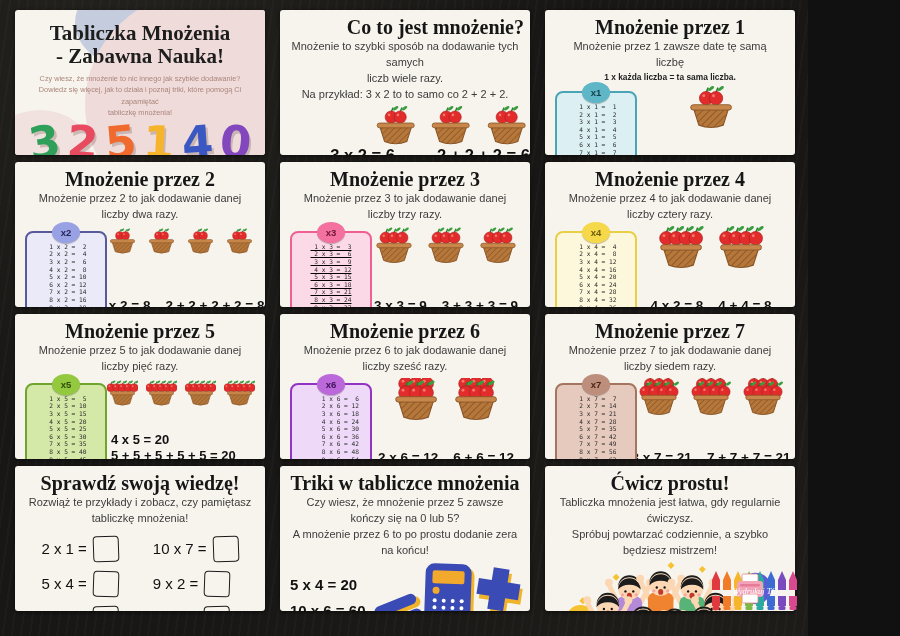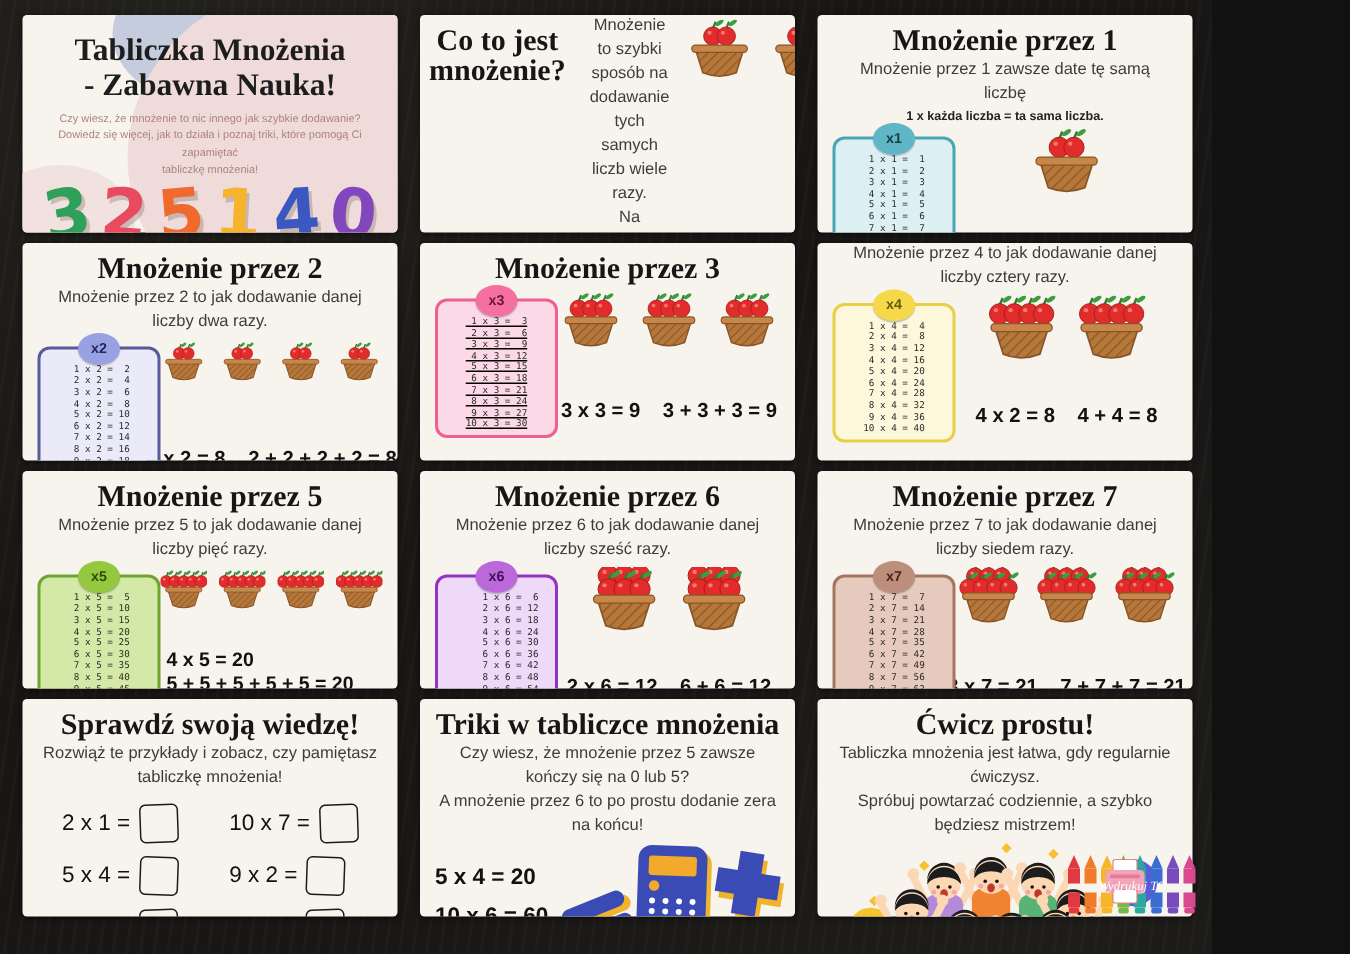--- a/index.html
+++ b/index.html
@@ -38,21 +38,21 @@
   
   .ctitle{font-family:"Liberation Serif",serif;font-size:20px;font-weight:bold;color:#161616;
     text-align:center;margin:7px 6px 2px;line-height:1;}
   .csub{font-size:11px;color:#3c3c3c;text-align:center;margin:0 10px;line-height:1.45;}
   .csub-bold{font-size:8.4px;color:#222;font-weight:bold;text-align:center;margin:0 10px;line-height:1.45;}
   .csub-bold:empty{display:none;}
 
   
   .what-eqs{display:flex;justify-content:center;gap:42px;font-size:16.5px;font-weight:bold;
     color:#111;margin-top:auto;padding-bottom:8px;}
-  .what-col{display:flex;flex-direction:row;height:100%;}
+  .what-col{display:flex;flex-direction:column;height:100%;align-items:flex-end;}
   .baskets{display:flex;justify-content:center;gap:8px;margin-top:3px;}
   .baskets.big svg{height:56px;}
   .baskets[data-count="1"] svg{height:44px;}
   .baskets[data-count="2"] svg{height:44px;}
   .baskets[data-count="3"] svg{height:40px;}
   .baskets[data-count="4"] svg{height:31px;}
 
   
   .mcard{padding:0 10px;}
   .mbody{display:flex;align-items:flex-start;height:96px;}
@@ -368,20 +368,21 @@
           <div class="eqs">
               <span>4 x 2 = 8</span>
               <span>2 + 2 + 2 + 2 = 8</span>
             </div>
         </div>
       </div>
     </section>
 
     <section class="card mcard">
       <h2 class="ctitle">Mnożenie przez 3</h2>
+      <p class="csub">Mnożenie przez 3 to jak dodawanie danej liczby trzy razy.</p>
 
       <div class="mbody">
         <div class="mtable" style="border-color: rgb(239, 95, 148); background: rgb(251, 217, 230); text-decoration: underline;">
           <div class="mbadge" style="background: rgb(244, 113, 159); color: rgb(107, 20, 56);">x3</div>
           <div class="rows">
               <div class="trow"> 1 x 3 =  3</div>
               <div class="trow"> 2 x 3 =  6</div>
               <div class="trow"> 3 x 3 =  9</div>
               <div class="trow"> 4 x 3 = 12</div>
               <div class="trow"> 5 x 3 = 15</div>
@@ -481,20 +482,21 @@
             </div>
           <div class="eqs">
               <span>3 x 3 = 9</span>
               <span>3 + 3 + 3 = 9</span>
             </div>
         </div>
       </div>
     </section>
 
     <section class="card mcard">
+      <h2 class="ctitle">Mnożenie przez 4</h2>
       <p class="csub">Mnożenie przez 4 to jak dodawanie danej liczby cztery razy.</p>
 
       <div class="mbody">
         <div class="mtable" style="border-color: rgb(233, 207, 69); background: rgb(253, 248, 220);">
           <div class="mbadge" style="background: rgb(246, 217, 74); color: rgb(107, 90, 13);">x4</div>
           <div class="rows">
               <div class="trow"> 1 x 4 =  4</div>
               <div class="trow"> 2 x 4 =  8</div>
               <div class="trow"> 3 x 4 = 12</div>
               <div class="trow"> 4 x 4 = 16</div>

